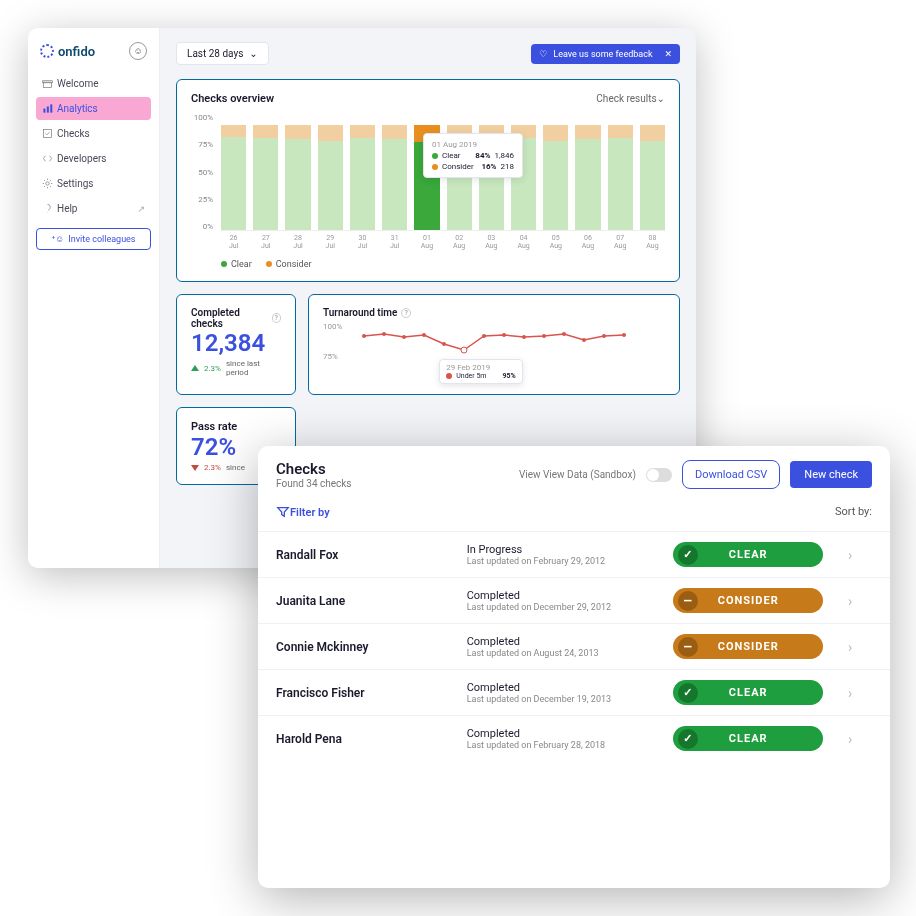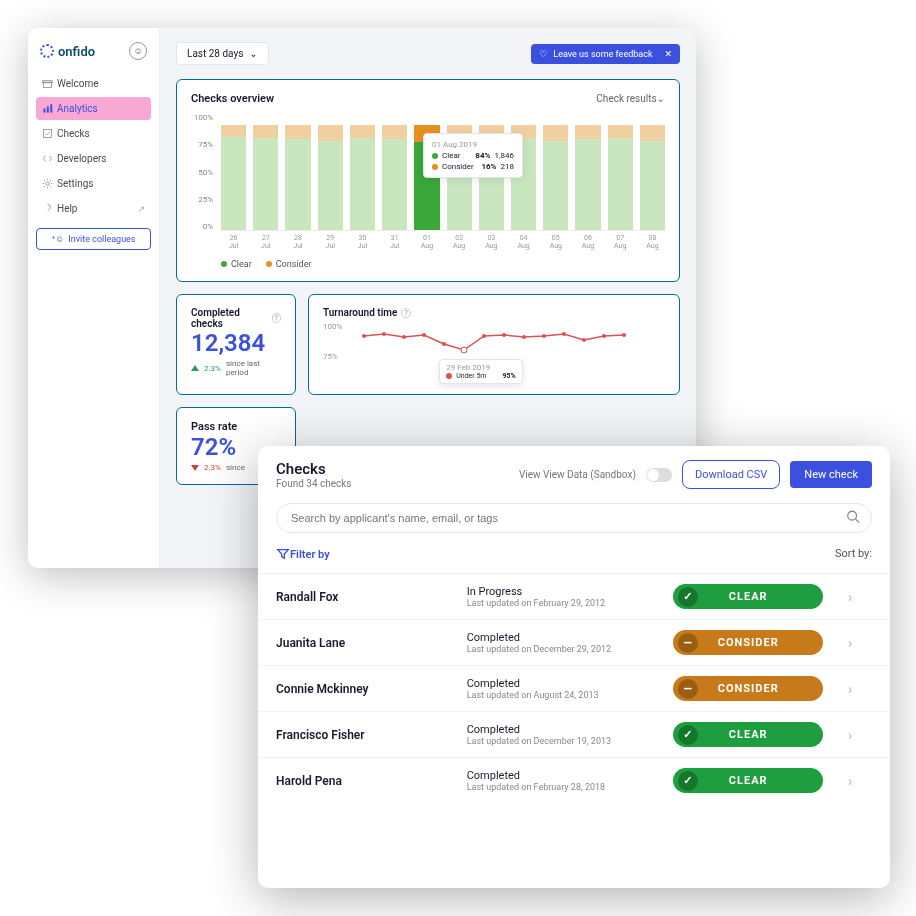--- a/index.html
+++ b/index.html
@@ -396,31 +396,20 @@
       <div class="checks-sub">Found 34 checks</div>
     </div>
     <div class="checks-actions">
       <span style="color:#777">View View Data (Sandbox)</span>
       <span class="toggle"></span>
       <span class="btn-outline">Download CSV</span>
       <span class="btn-primary">New check</span>
     </div>
   </div>
 
-  <div class="search-row">
-    <div class="search-wrap">
-      <input class="search-box" placeholder="Search by applicant's name, email, or tags" style="">
-      <span class="search-icon-right">
-        <svg width="14" height="14" viewBox="0 0 16 16">
-            <circle cx="7" cy="7" r="5" fill="none" stroke="#888" stroke-width="1.5"></circle>
-            <line x1="11" y1="11" x2="15" y2="15" stroke="#888" stroke-width="1.5"></line>
-          </svg>
-      </span>
-    </div>
-  </div>
 
   <div class="filter-sort">
     <div class="filter-by">
       <svg width="14" height="14" viewBox="0 0 16 16">
           <path d="M2 3h12l-4.5 5v5l-3-2V8z" fill="none" stroke="#3c50e0" stroke-width="1.5"></path>
         </svg>
       <span>Filter by</span>
     </div>
     <div class="sort-by">
       <span>Sort by:</span>

